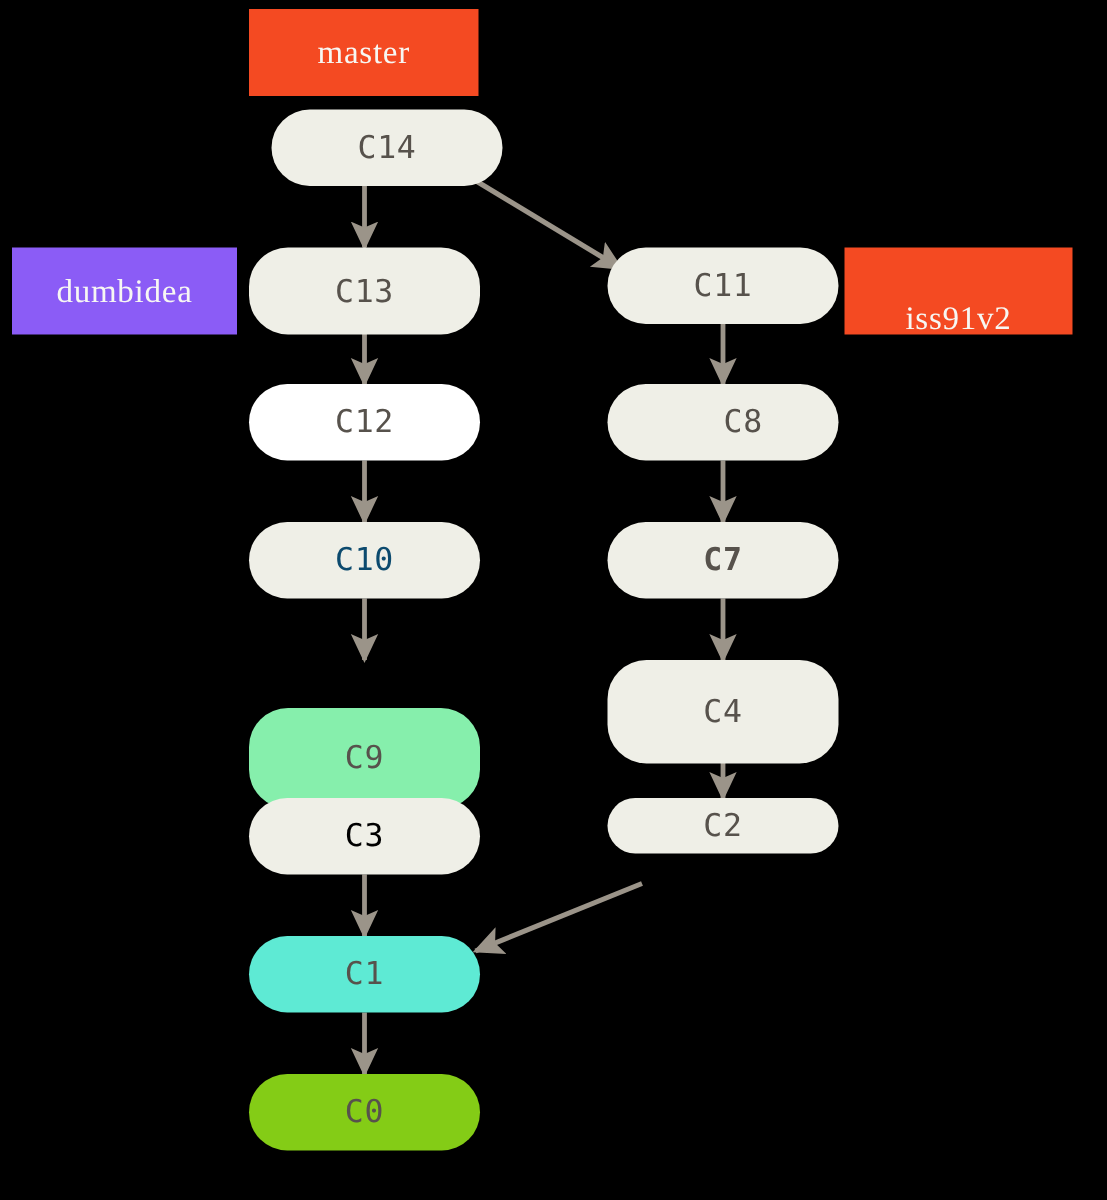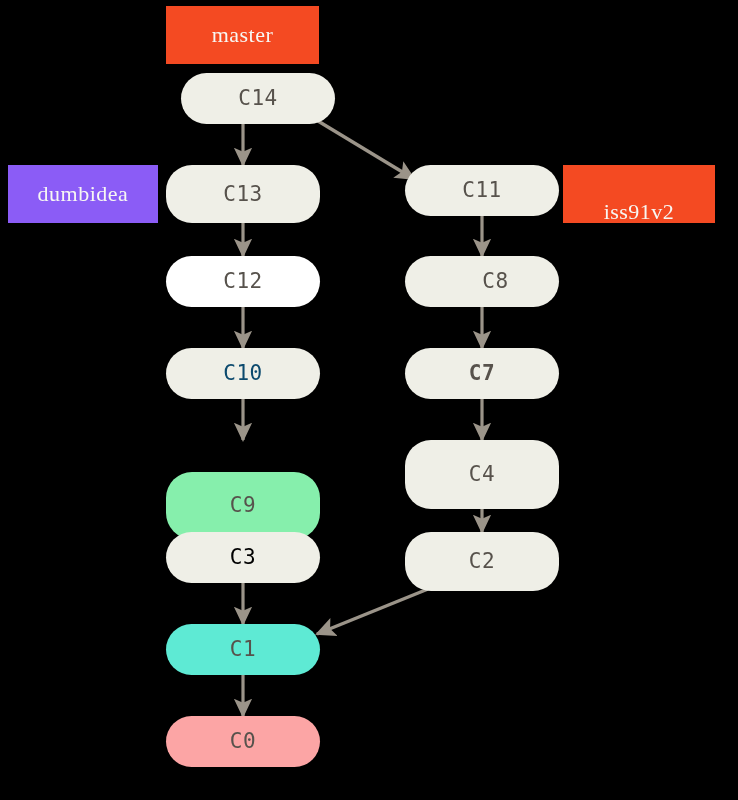--- a/index.html
+++ b/index.html
@@ -99,36 +99,36 @@
       </div>
       <div class="commit-node" style="left: 166px; top: 440px; width: 154px; height: 67px; background: #86efac; margin-top: 32px;">
         <span class="commit-label" style="color: rgb(87, 82, 76);">C9</span>
       </div>
       <div class="commit-node" style="left: 166px; top: 532px; width: 154px; height: 51px; background: rgb(239, 239, 231);">
         <span class="commit-label" style="color: #000000;">C3</span>
       </div>
       <div class="commit-node" style="left: 166px; top: 624px; width: 154px; height: 51px; background: #5eead4;">
         <span class="commit-label" style="color: rgb(87, 82, 76);">C1</span>
       </div>
-      <div class="commit-node" style="left: 166px; top: 716px; width: 154px; height: 51px; background: #fca5a5;">
+      <div class="commit-node" style="left: 166px; top: 716px; width: 154px; height: 51px; background: #84cc16;">
         <span class="commit-label" style="color: rgb(87, 82, 76);">C0</span>
       </div>
       <div class="commit-node" style="left: 405px; top: 165px; width: 154px; height: 51px; background: rgb(239, 239, 231); justify-content: center;">
         <span class="commit-label" style="color: rgb(87, 82, 76);">C11</span>
       </div>
       <div class="commit-node" style="left: 405px; top: 256px; width: 154px; height: 51px; background: rgb(239, 239, 231);">
         <span class="commit-label" style="color: rgb(87, 82, 76); margin-left: 27px;">C8</span>
       </div>
       <div class="commit-node" style="left: 405px; top: 348px; width: 154px; height: 51px; background: rgb(239, 239, 231); font-weight: bold;">
         <span class="commit-label" style="color: rgb(87, 82, 76);">C7</span>
       </div>
       <div class="commit-node" style="left: 405px; top: 440px; width: 154px; height: 69px; background: rgb(239, 239, 231);">
         <span class="commit-label" style="color: rgb(87, 82, 76);">C4</span>
       </div>
-      <div class="commit-node" style="left: 405px; top: 532px; width: 154px; height: 59px; background: rgb(239, 239, 231);">
+      <div class="commit-node" style="left: 405px; top: 532px; width: 154px; height: 37px; background: rgb(239, 239, 231);">
         <span class="commit-label" style="color: rgb(87, 82, 76);">C2</span>
       </div>
     </div>
   <div id="branches-layer">
       <div class="branch-tag" style="left: 166px; top: 6px; width: 153px; height: 58px; background: rgb(244, 74, 34);">
         <span class="branch-label" style="color: rgb(247, 247, 243);">master</span>
       </div>
       <div class="branch-tag" style="left: 8px; top: 165px; width: 150px; height: 58px; background: #8b5cf6; text-align: center;">
         <span class="branch-label" style="color: rgb(247, 247, 243);">dumbidea</span>
       </div>

